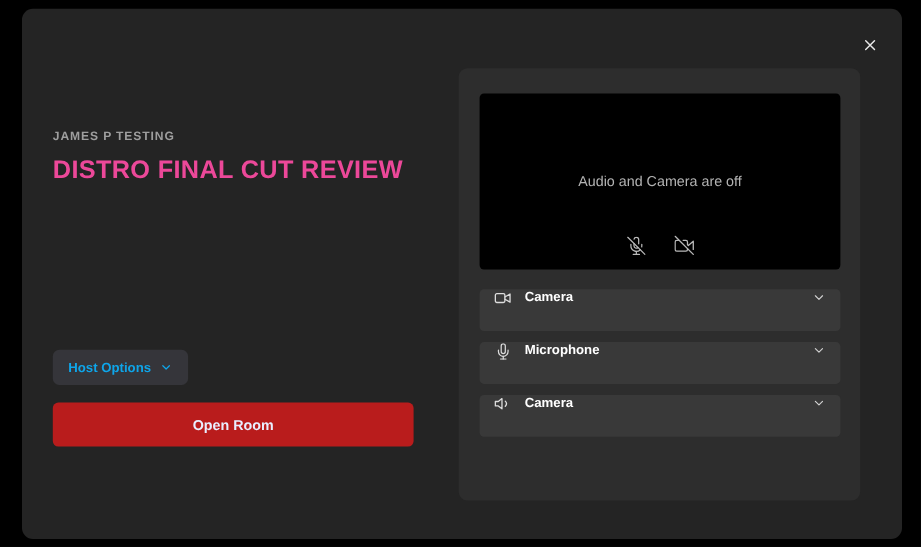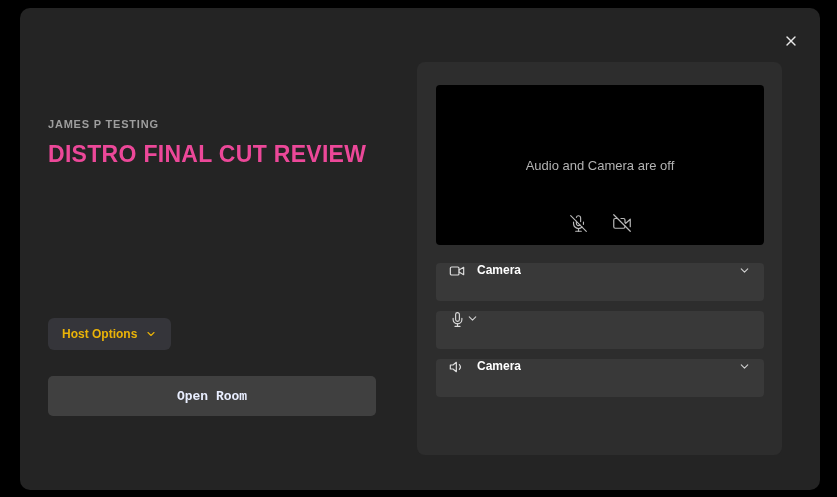--- a/index.html
+++ b/index.html
@@ -42,36 +42,35 @@
     color: #ec4899;
     white-space: nowrap;
   }
   .host-options-btn {
     position: absolute; top: 310px; left: 0;
     height: 32px;
     display: inline-flex; align-items: center;
     gap: 8px;
     padding: 0 14px;
     background: #35353a;
-    color: #eab308;
+    color: #0ea5e9;
     font-size: 12px; font-weight: 600;
     border: none; border-radius: 6px;
     cursor: pointer;
     font-family: inherit;
   }
   .open-room-btn {
     position: absolute; top: 358px; left: 0;
     width: 328px; height: 40px;
-    background: #404040;
+    background: #b91c1c;
     color: #e9eeff;
     font-size: 13px; font-weight: 600;
     border: none; border-radius: 5px;
     cursor: pointer;
-    font-family: Liberation Mono, monospace;
-    margin-top: 10px;
+    font-family: Liberation Sans, sans-serif;
   }
   
   .device-panel {
     position: absolute;
     left: 397px; top: 54px;
     width: 365px; height: 393px;
     background: #2d2d2d;
     border-radius: 8px;
     padding: 23px 18px 18px 19px;
   }
@@ -198,20 +197,21 @@
 
     <div class="device-row">
       <span class="row-icon">
         <svg width="15" height="15" viewBox="0 0 24 24" fill="none" stroke="currentColor" stroke-width="1.8" stroke-linecap="round" stroke-linejoin="round">
           <path d="M12 1a3 3 0 0 0-3 3v8a3 3 0 0 0 6 0V4a3 3 0 0 0-3-3z"></path>
           <path d="M19 10v2a7 7 0 0 1-14 0v-2"></path>
           <line x1="12" y1="19" x2="12" y2="23"></line>
           <line x1="8" y1="23" x2="16" y2="23"></line>
         </svg>
       </span>
+      <span class="row-label">Microphone</span>
       <span class="chevron">
         <svg width="13" height="13" viewBox="0 0 24 24" fill="none" stroke="currentColor" stroke-width="2" stroke-linecap="round" stroke-linejoin="round">
           <polyline points="6 9 12 15 18 9"></polyline>
         </svg>
       </span>
     </div>
 
     <div class="device-row">
       <span class="row-icon">
         <svg width="16" height="16" viewBox="0 0 24 24" fill="none" stroke="currentColor" stroke-width="1.8" stroke-linecap="round" stroke-linejoin="round">

